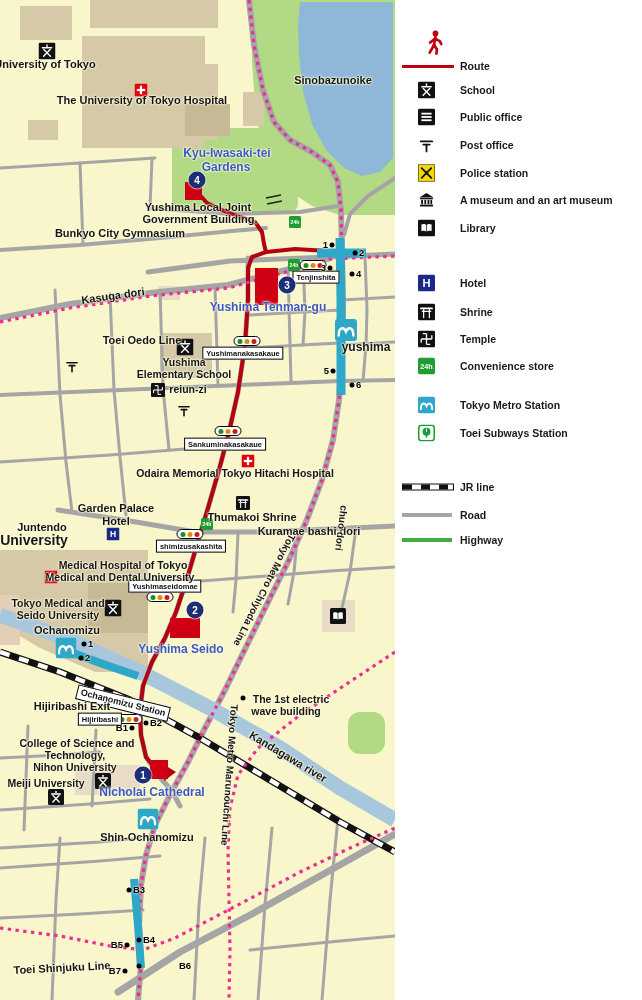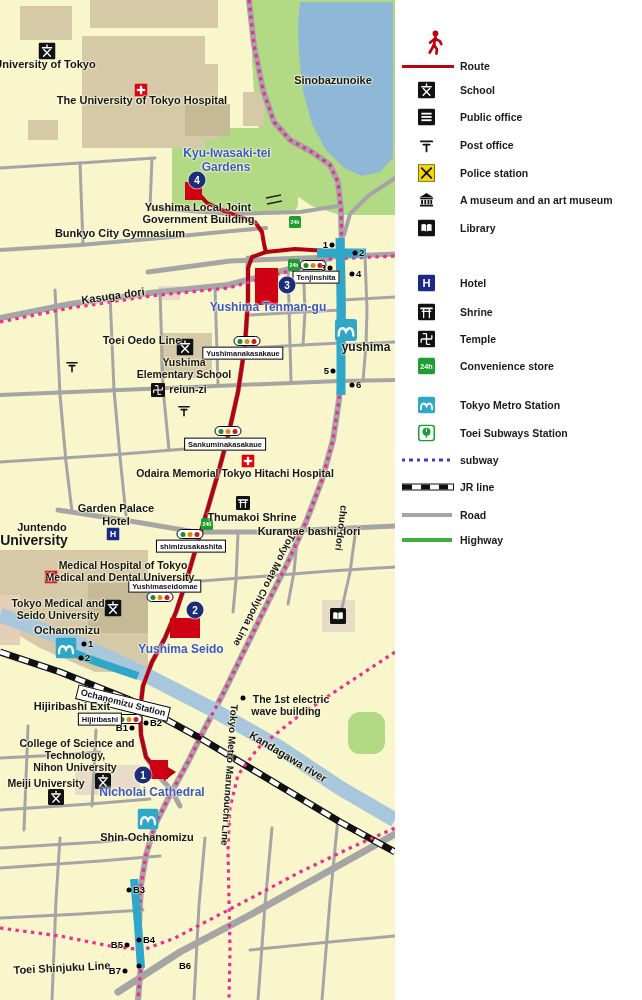--- a/index.html
+++ b/index.html
@@ -586,24 +586,20 @@
       <span class="licon">
           <svg viewBox="0 0 18 18">
             <rect x="0.8" y="0.8" width="16.4" height="16.4" rx="3" fill="#fff" stroke="#18a037" stroke-width="1.6"></rect>
             <circle cx="9" cy="7.6" r="4.2" fill="#18a037"></circle>
             <path d="M9,7 V14" stroke="#18a037" stroke-width="1.4"></path>
             <path d="M9,4.5 V8" stroke="#fff" stroke-width="0.9"></path>
           </svg>
         </span>
       <span class="ltext">Toei Subways Station</span>
     </div>
-    <div class="lrow" style="top:451px">
-      <span class="sline s-subway"></span>
-      <span class="ltext">subway</span>
-    </div>
     <div class="lrow" style="top:478px">
       <span class="sline s-jr"></span>
       <span class="ltext">JR line</span>
     </div>
     <div class="lrow" style="top:506px">
       <span class="sline s-road"></span>
       <span class="ltext">Road</span>
     </div>
     <div class="lrow" style="top:531px">
       <span class="sline s-highway"></span>

